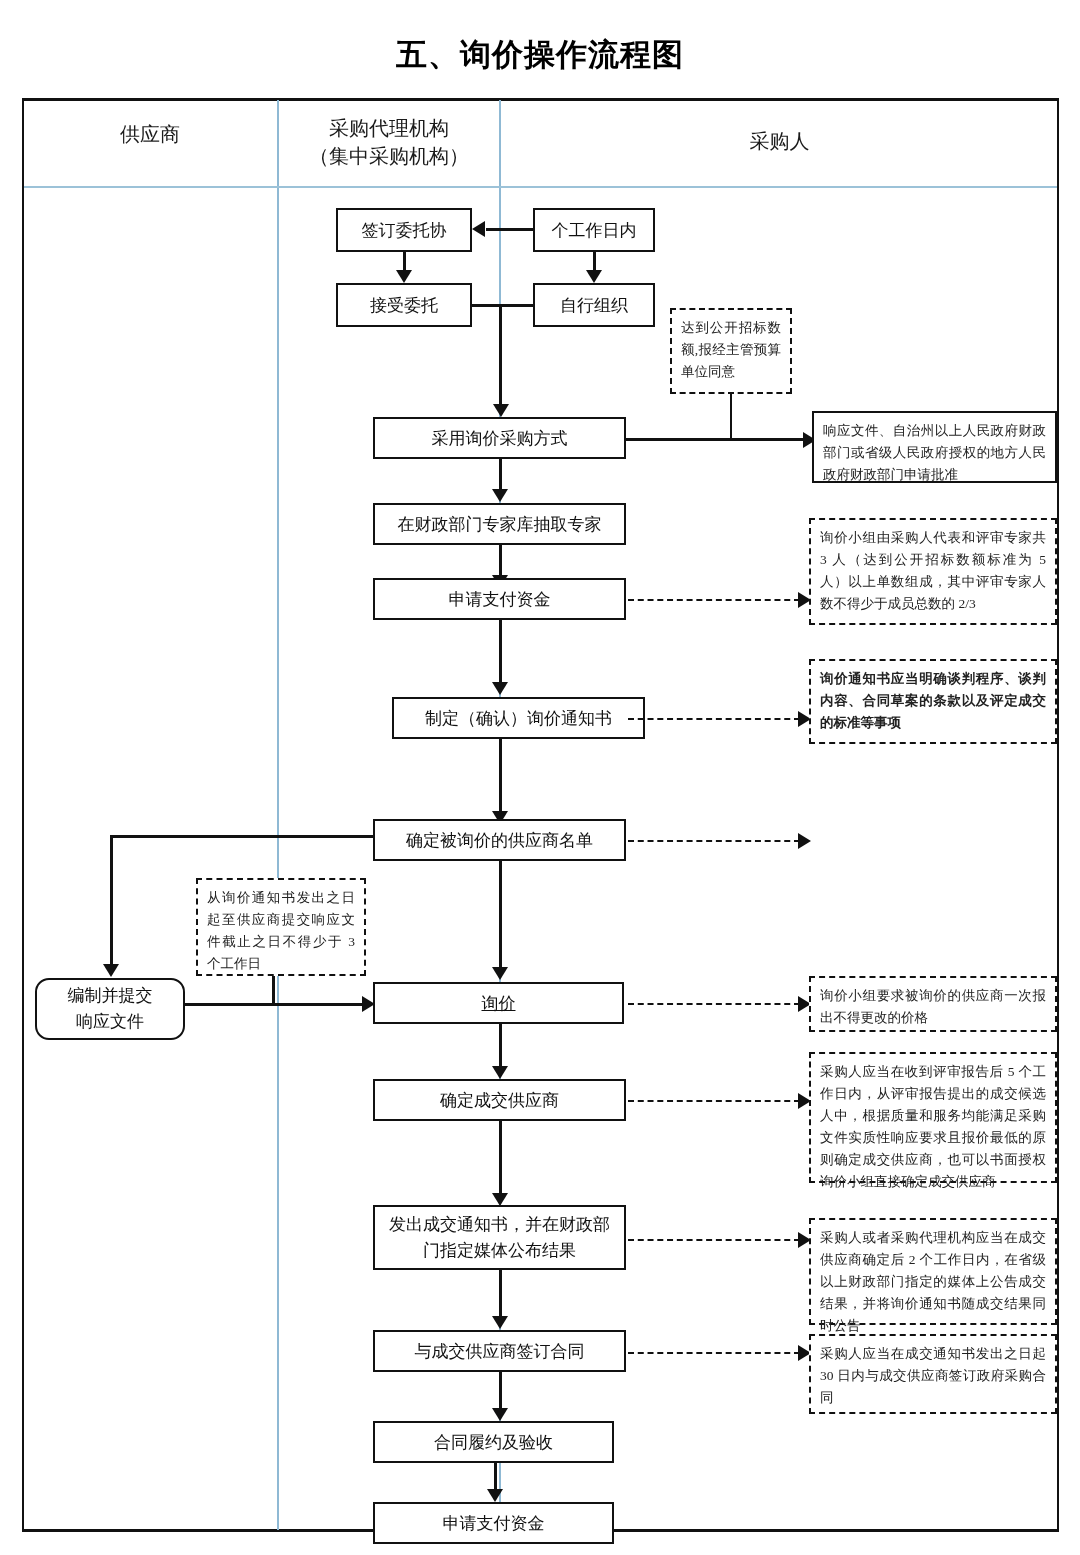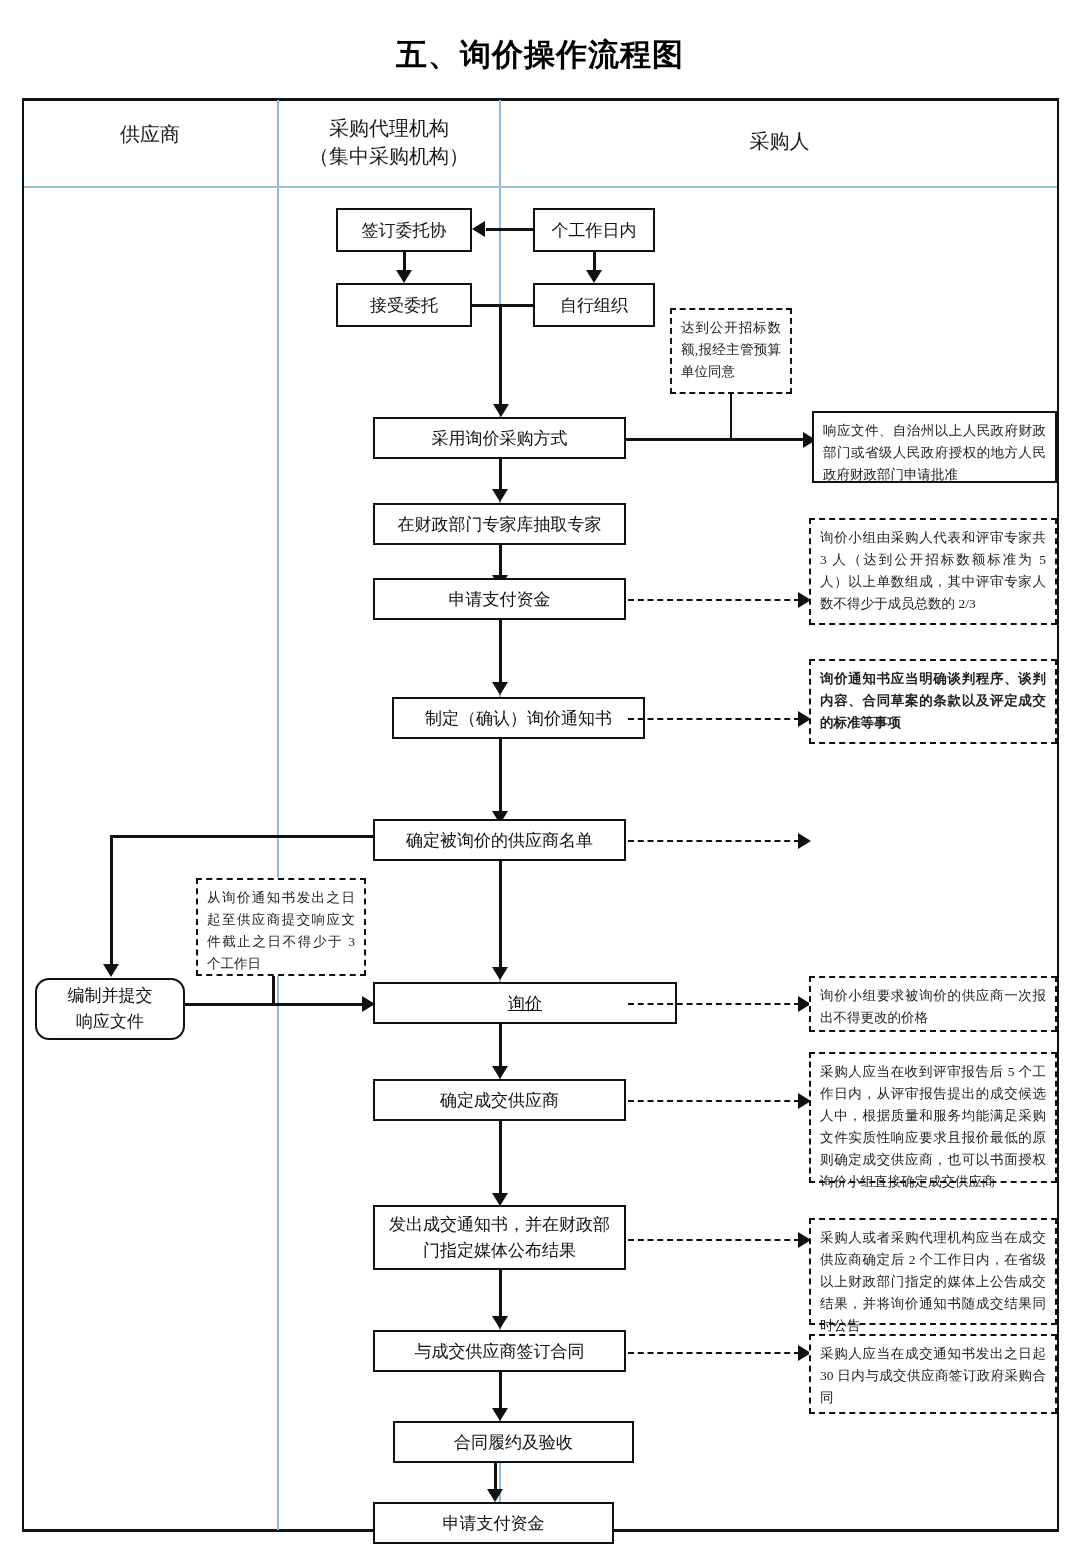--- a/index.html
+++ b/index.html
@@ -141,21 +141,21 @@
   </div>
 
   <div class="ln h" style="left:185px;top:1003px;width:183px;"></div>
   <div class="arw right" style="left:362px;top:996px;"></div>
 
   <div class="ln v" style="left:272px;top:976px;height:28px;"></div>
 
   <div class="ln v" style="left:499px;top:861px;height:108px;"></div>
   <div class="arw down" style="left:492px;top:967px;"></div>
 
-  <div class="box" style="left:373px;top:982px;width:304px;height:42px;text-decoration:underline;">询价</div>
+  <div class="box" style="left:373px;top:982px;width:251px;height:42px;text-decoration:underline;">询价</div>
   <div class="dln dh" style="left:628px;top:1003px;width:172px;"></div>
   <div class="arw right" style="left:798px;top:996px;"></div>
   <div class="note" style="left:809px;top:976px;width:248px;height:56px;">询价小组要求被询价的供应商一次报出不得更改的价格</div>
 
   <div class="ln v" style="left:499px;top:1024px;height:44px;"></div>
   <div class="arw down" style="left:492px;top:1066px;"></div>
 
   <div class="box" style="left:373px;top:1079px;width:253px;height:42px;">确定成交供应商</div>
   <div class="dln dh" style="left:628px;top:1100px;width:172px;"></div>
   <div class="arw right" style="left:798px;top:1093px;"></div>
@@ -176,20 +176,20 @@
   <div class="arw down" style="left:492px;top:1316px;"></div>
 
   <div class="box" style="left:373px;top:1330px;width:253px;height:42px;">与成交供应商签订合同</div>
   <div class="dln dh" style="left:628px;top:1352px;width:172px;"></div>
   <div class="arw right" style="left:798px;top:1345px;"></div>
   <div class="note" style="left:809px;top:1334px;width:248px;height:80px;">采购人应当在成交通知书发出之日起 30 日内与成交供应商签订政府采购合同</div>
 
   <div class="ln v" style="left:499px;top:1372px;height:38px;"></div>
   <div class="arw down" style="left:492px;top:1408px;"></div>
 
-  <div class="box" style="left:373px;top:1421px;width:241px;height:42px;margin-left:20px;">合同履约及验收</div>
+  <div class="box" style="left:373px;top:1421px;width:241px;height:42px;">合同履约及验收</div>
 
   <div class="ln v" style="left:494px;top:1463px;height:28px;"></div>
   <div class="arw down" style="left:487px;top:1489px;"></div>
 
   <div class="box" style="left:373px;top:1502px;width:241px;height:42px;">申请支付资金</div>
 
 </div>
 
 </body></html>

